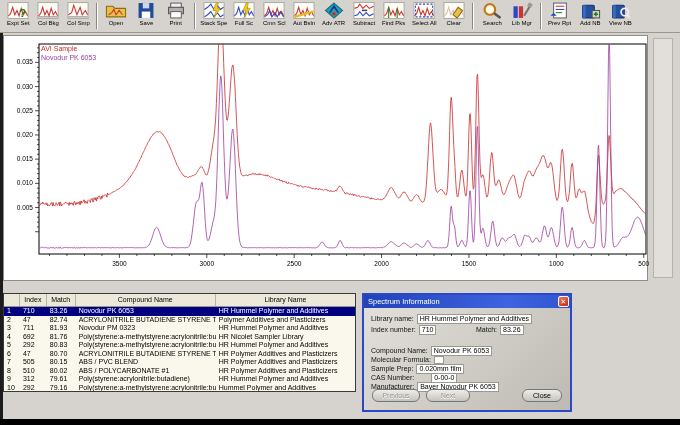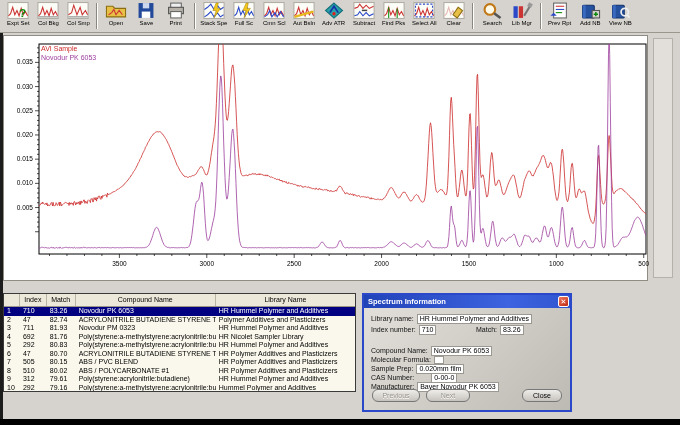--- a/index.html
+++ b/index.html
@@ -26,21 +26,21 @@
   .hcell{font-size:7px;line-height:12px;text-align:center;color:#000;border-right:1px solid #b8b5a4;overflow:hidden;white-space:nowrap;}
   .hcell:last-child{border-right:none;}
   .rrow{display:flex;height:8.5px;cursor:default;}
   .rrow.selected{background:#000080;color:#fff;}
   .rcell{font-size:7px;line-height:8.5px;padding-left:3px;overflow:hidden;white-space:nowrap;}
   
   #dialog{position:absolute;left:362px;top:293px;width:210px;height:119px;
     border:2px solid #2b48c8;background:linear-gradient(135deg,#e4e1dc 0%,#cfccc6 55%,#bdbab4 100%);}
   #dlg-title{position:absolute;left:0;top:0;right:0;height:13px;
     background:linear-gradient(90deg,#2143b8,#3d63e0 70%,#2f55d0);display:flex;align-items:center;padding-left:4px;}
-  #dlg-title-text{color:#fff;font-size:7.5px;font-weight:bold;}
+  #dlg-title-text{color:#fff;font-size:7.5px;font-weight:normal;}
   #dlg-close{position:absolute;right:1px;top:1px;width:11px;height:11px;border:1px solid #fff;border-radius:2px;
     background:linear-gradient(145deg,#ef7a60,#c22810);color:#fff;font-size:7px;line-height:9px;text-align:center;cursor:pointer;}
   .dlg-row{position:absolute;left:7px;display:flex;align-items:center;height:9px;white-space:nowrap;}
   .dlg-label{font-size:7px;color:#111;margin-right:3px;}
   .dlg-value{font-size:7px;background:#fff;border:1px solid #9a9890;padding:0 2px;line-height:8px;min-width:10px;min-height:8px;}
   .dlg-btn{position:absolute;height:13px;border:1px solid #777;border-radius:6px;font-size:7px;
     background:linear-gradient(180deg,#efede9,#c6c3be);text-align:center;line-height:11px;cursor:pointer;}
   .dlg-btn.disabled{color:#98958d;text-shadow:0 1px 0 #fff;cursor:default;}
 </style>
 </head>

